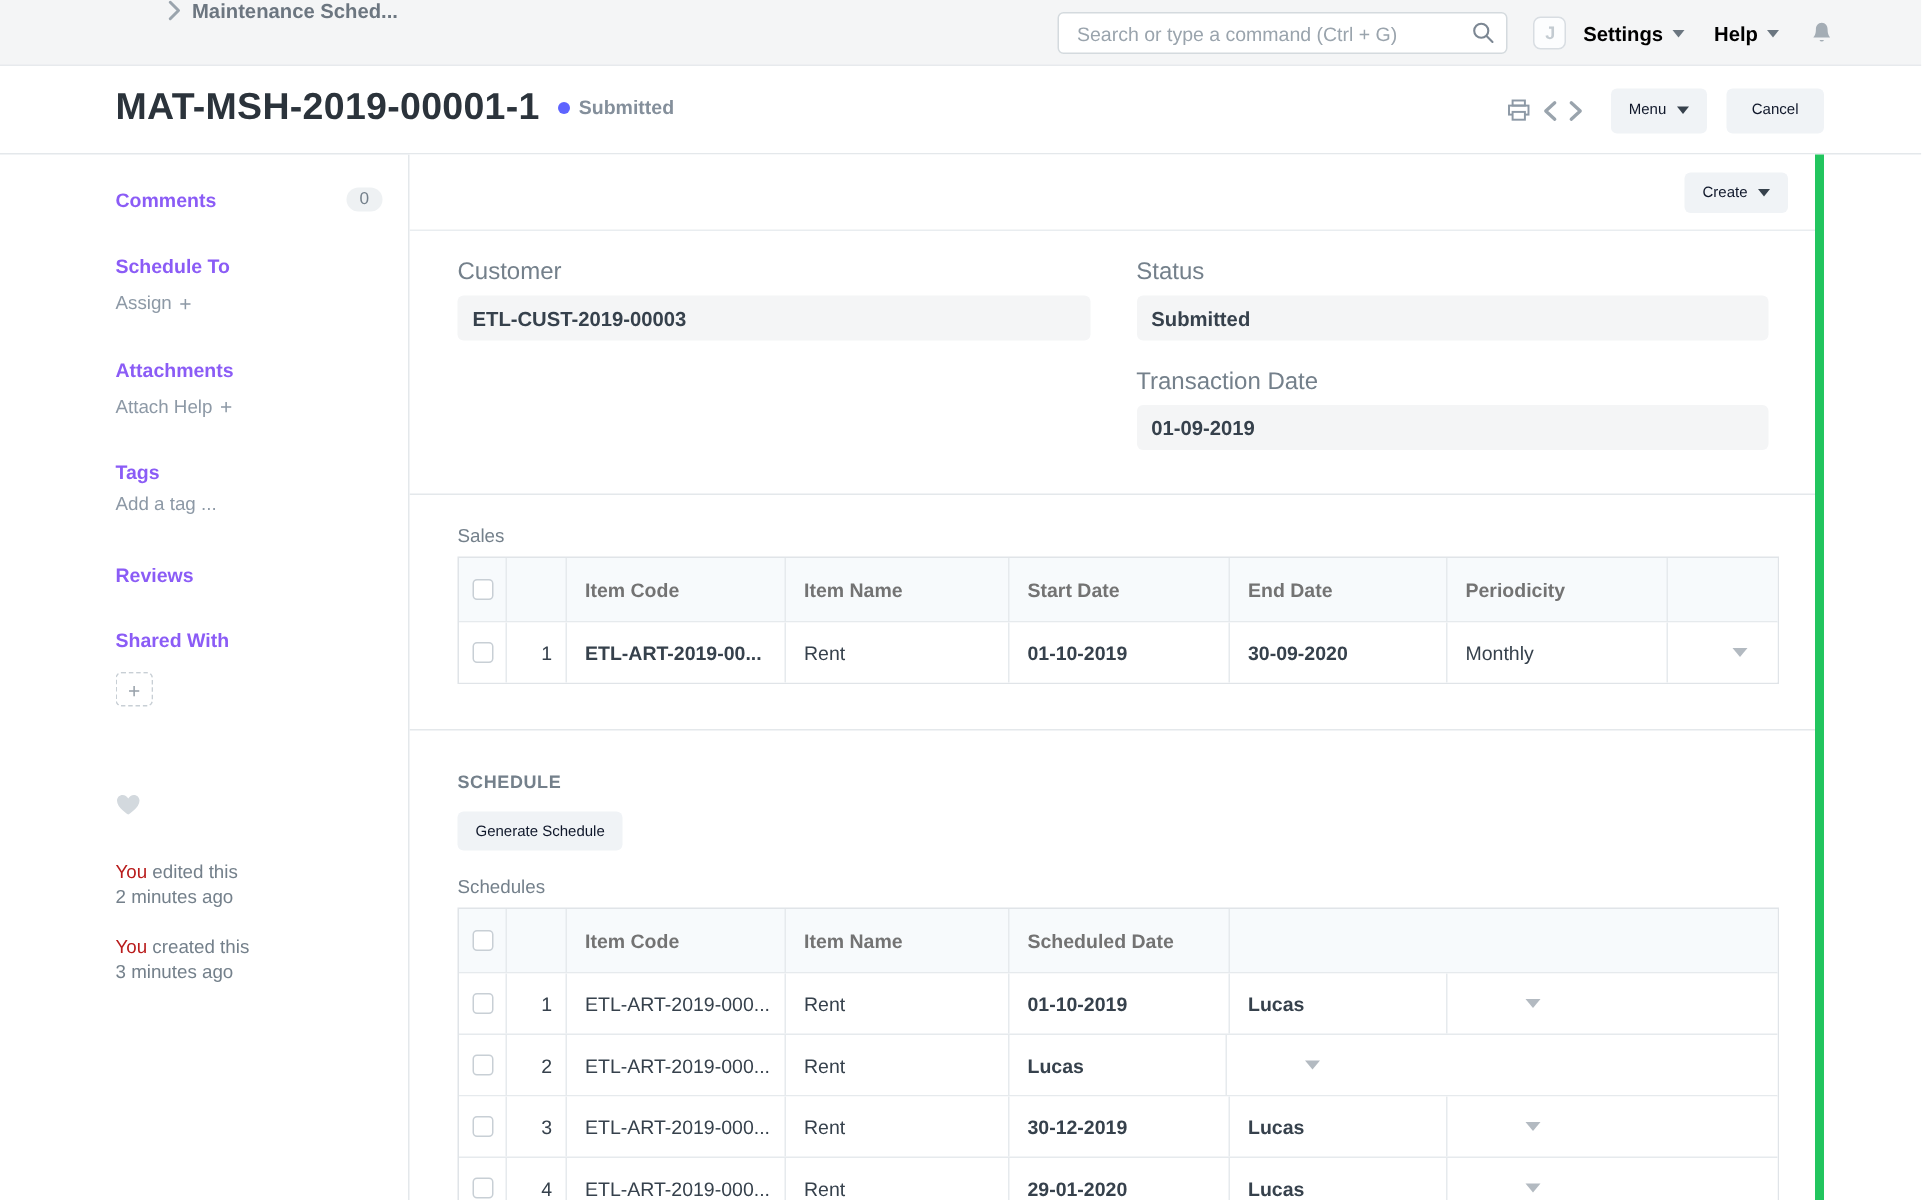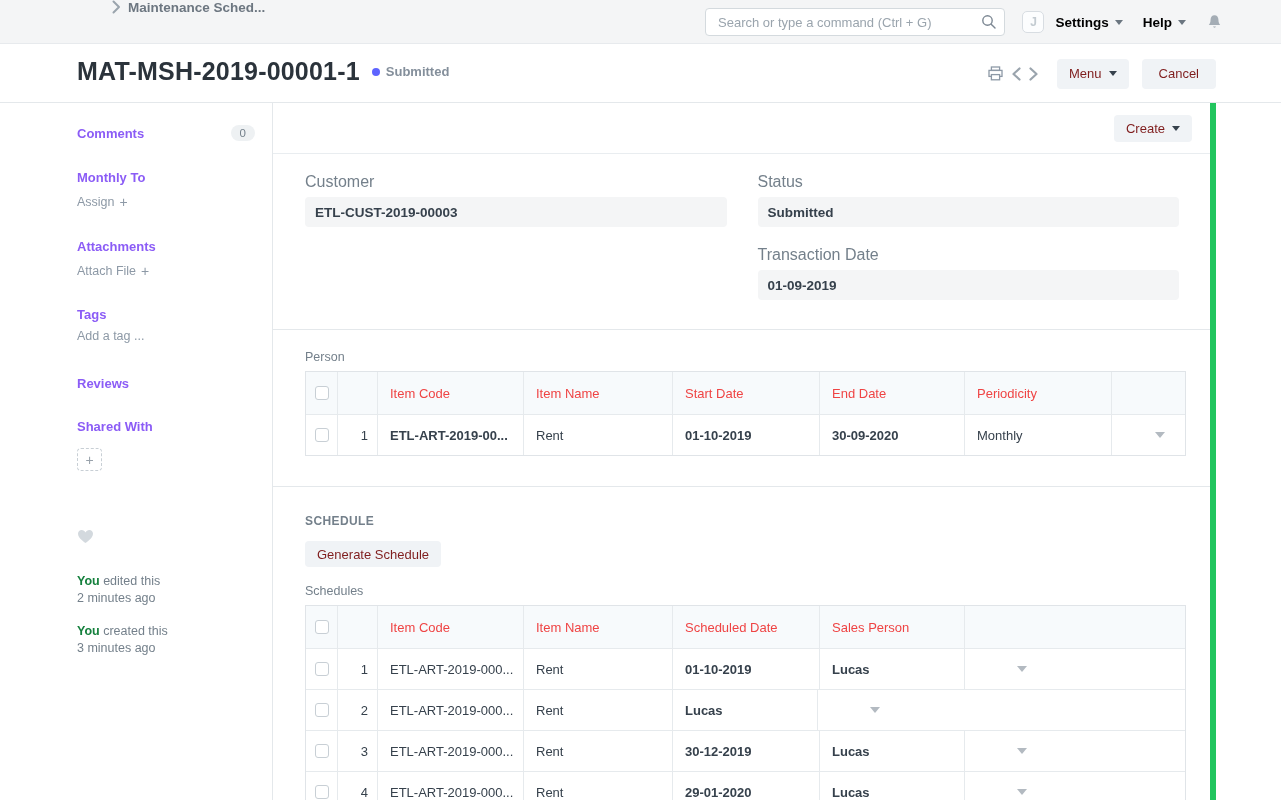--- a/index.html
+++ b/index.html
@@ -25,58 +25,58 @@
 
   
   .page-head { position:absolute; top:44px; left:0; width:1281px; height:59px; background:#fff; border-bottom:1px solid #e4e8eb; }
   .page-title { position:absolute; left:77px; top:13px; display:flex; align-items:center; }
   .page-title h1 { font-size:25px; font-weight:700; color:#2b333b; letter-spacing:0.2px; }
   .indicator { display:flex; align-items:center; margin-left:12px; gap:6px; }
   .indicator .dot { width:8px; height:8px; border-radius:50%; background:#5e64ff; }
   .indicator .status-text { font-size:13px; font-weight:600; color:#848f9b; }
   .head-actions { position:absolute; right:65px; top:0; height:59px; display:flex; align-items:center; }
   .icon-btn { display:flex; align-items:center; cursor:pointer; }
-  .btn { background:#f0f3f6; border:none; border-radius:4px; height:30px; font-size:13px; font-weight:500; color:#7f1d1d; font-family:inherit; display:flex; align-items:center; cursor:pointer; }
+  .btn { background:#f0f3f6; border:none; border-radius:4px; height:30px; font-size:10px; font-weight:500; color:#0f172a; font-family:inherit; display:flex; align-items:center; cursor:pointer; }
   .btn .caret-down { border-top-color:#36414c; margin-left:7px; border-left-width:4px; border-right-width:4px; border-top-width:5px; }
   .btn-menu { margin-left:18px; padding:0 12px; }
   .btn-cancel { margin-left:13px; padding:0 17px; }
 
   
   .sidebar { position:absolute; left:77px; top:103px; width:178px; padding-top:22px; font-size:13px; }
   .sb-row { display:flex; align-items:center; justify-content:space-between; }
   .sb-head { font-size:13px; font-weight:600; color:#8b5cf6; cursor:pointer; }
   .sb-badge { background:#eef1f3; border-radius:10px; padding:2px 9px; font-size:11.5px; color:#74808b; }
   .sb-link { font-size:12.5px; color:#8d99a6; cursor:pointer; display:flex; align-items:center; gap:5px; }
   .sb-link .plus { font-size:14px; color:#8d99a6; }
   .mt29 { margin-top:29px; } .mt28 { margin-top:28px; } .mt9 { margin-top:9px; } .mt7 { margin-top:7px; } .mt33 { margin-top:33px; }
   .plus-box { margin-top:14px; width:25px; height:23px; border:1px dashed #c8cfd5; border-radius:4px; color:#98a1aa; font-size:14px; display:flex; align-items:center; justify-content:center; cursor:pointer; }
   .heart { margin-top:58px; cursor:pointer; display:inline-flex; }
   .timeline { margin-top:26px; font-size:12.5px; color:#74808b; line-height:17px; }
-  .timeline .who { font-weight:700; color:#15803d; }
+  .timeline .who { font-weight:400; color:#b91c1c; }
   .tl-block + .tl-block { margin-top:16px; }
 
   
   .card { position:absolute; left:272px; top:103px; width:944px; height:697px; background:#fff; border-left:1px solid #e4e8eb; border-right:6px solid #22c55e; overflow:hidden; }
   .create-row { position:relative; height:51px; border-bottom:1px solid #e9edf0; }
   .btn-create { position:absolute; right:18px; top:12px; height:27px; padding:0 12px; }
 
   .fields-section { display:flex; gap:31px; padding:19px 31px 29px 32px; }
   .fcol { flex:1; }
   .flabel { font-size:16px; color:#74808b; margin-bottom:6px; }
   .fvalue { height:30px; background:#f4f5f6; border-radius:4px; display:flex; align-items:center; padding:0 10px; font-size:13.5px; font-weight:700; color:#36414c; }
   .fgroup + .fgroup { margin-top:19px; }
 
   .items-section { border-top:1px solid #e4e8eb; padding:20px 31px 30px 32px; }
   .tbl-label { font-size:12.5px; color:#74808b; margin-bottom:7px; }
   .tbl { width:881px; border:1px solid #e0e4e8; }
   .tr { display:flex; border-bottom:1px solid #e6eaed; background:#fff; }
   .tr:last-child { border-bottom:none; }
   .tr.head { background:#f7fafc; }
   .td { display:flex; align-items:center; border-right:1px solid #e6eaed; padding:0 12px; font-size:13px; color:#36414c; height:40px; overflow:hidden; white-space:nowrap; }
-  .tr.head .td { height:42px; font-weight:400; color:#ef4444; font-size:13px; }
+  .tr.head .td { height:42px; font-weight:700; color:#737373; font-size:13px; }
   .td:last-child { border-right:none; }
   .td.c-check { width:32px; padding:0 0 0 9px; }
   .td.c-num { width:40px; justify-content:flex-end; padding:0 9px 0 0; }
   .td.c-code { width:146px; }
   .td.c-name { width:149px; }
   .td.c-d1 { width:147px; }
   .td.c-d2 { width:145px; }
   .td.c-per { width:147px; }
   .td.c-last { flex:1; }
   .td.bold { font-weight:700; }
@@ -168,28 +168,28 @@
         <span>Cancel</span>
       </button>
     </div>
   </header>
 
   <aside class="sidebar">
     <div class="sb-row">
       <span class="sb-head">Comments</span>
       <span class="sb-badge">0</span>
     </div>
-    <div class="sb-head mt29">Monthly To</div>
+    <div class="sb-head mt29">Schedule To</div>
     <div class="sb-link mt9">
       <span>Assign</span>
       <span class="plus">+</span>
     </div>
     <div class="sb-head mt29">Attachments</div>
     <div class="sb-link mt9">
-      <span>Attach File</span>
+      <span>Attach Help</span>
       <span class="plus">+</span>
     </div>
     <div class="sb-head mt28">Tags</div>
     <div class="sb-link mt7">
       <span>Add a tag ...</span>
     </div>
     <div class="sb-head mt33">Reviews</div>
     <div class="sb-head mt28">Shared With</div>
     <div class="plus-box">
       <span>+</span>
@@ -233,21 +233,21 @@
           <div class="fvalue">Submitted</div>
         </div>
         <div class="fgroup">
           <div class="flabel">Transaction Date</div>
           <div class="fvalue">01-09-2019</div>
         </div>
       </div>
     </div>
 
     <div class="items-section">
-      <div class="tbl-label">Person</div>
+      <div class="tbl-label">Sales</div>
       <div class="tbl items-tbl">
         <div class="tr head">
           <div class="td c-check">
               <span class="checkbox"></span>
             </div>
           <div class="td c-num"></div>
           <div class="td c-code">Item Code</div>
           <div class="td c-name">Item Name</div>
           <div class="td c-d1">Start Date</div>
           <div class="td c-d2">End Date</div>
@@ -279,21 +279,20 @@
       <div class="tbl-label sched-label">Schedules</div>
       <div class="tbl sched-tbl">
         <div class="tr head">
           <div class="td c-check">
               <span class="checkbox"></span>
             </div>
           <div class="td c-num"></div>
           <div class="td c-code">Item Code</div>
           <div class="td c-name">Item Name</div>
           <div class="td c-d1">Scheduled Date</div>
-          <div class="td c-d2">Sales Person</div>
           <div class="td c-last"></div>
         </div>
 
         <div class="tr">
           <div class="td c-check">
               <span class="checkbox"></span>
             </div>
           <div class="td c-num">1</div>
           <div class="td c-code">ETL-ART-2019-000...</div>
           <div class="td c-name">Rent</div>

